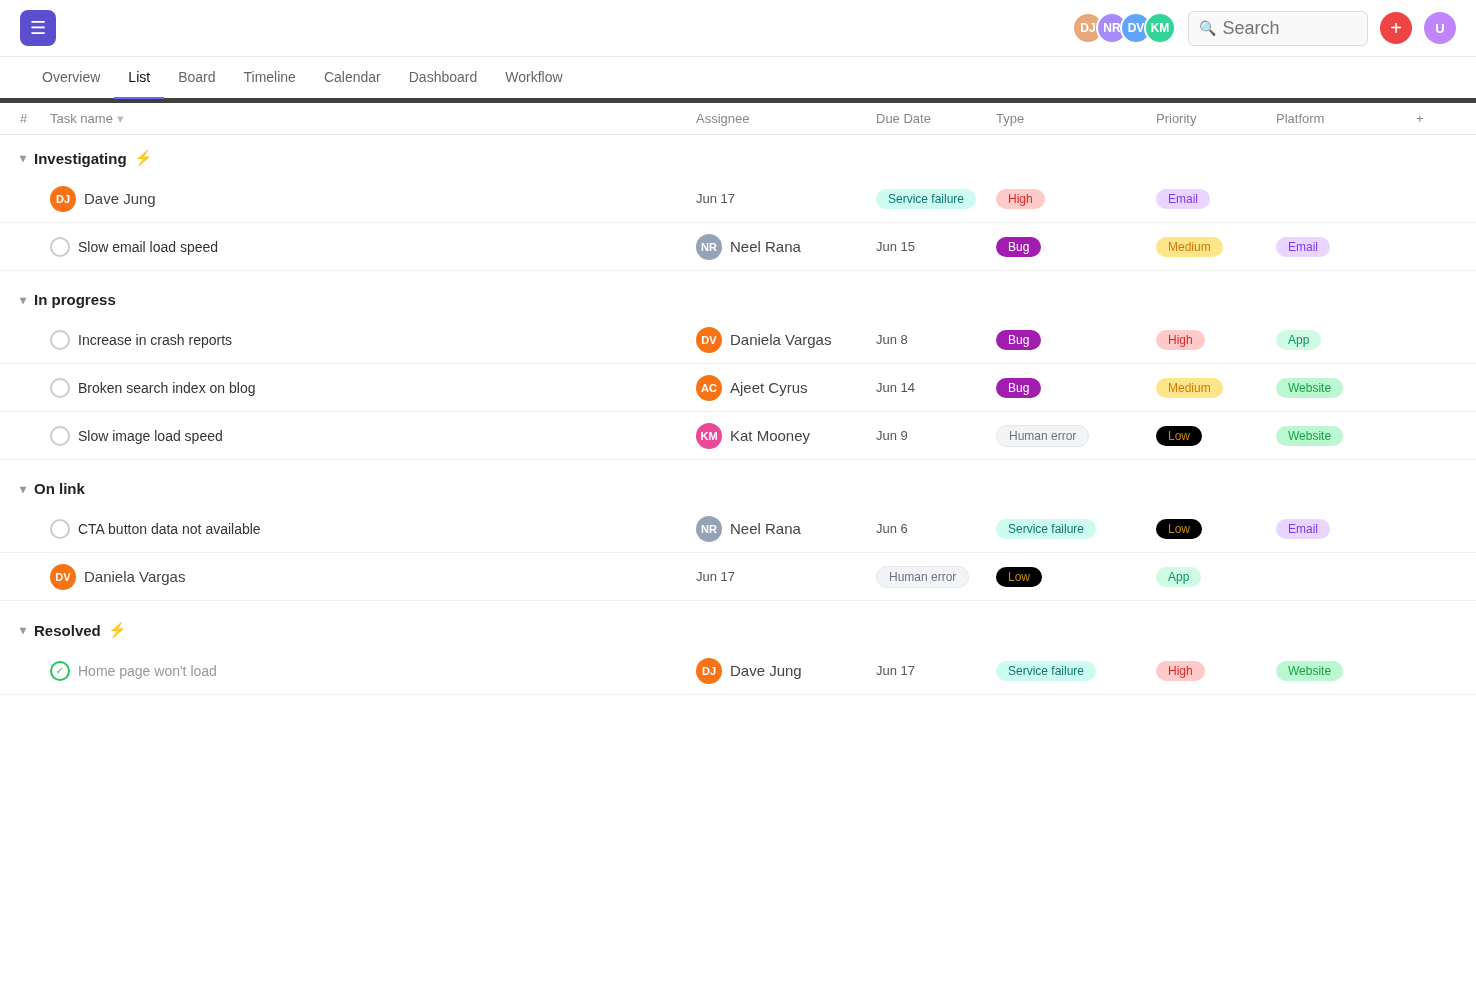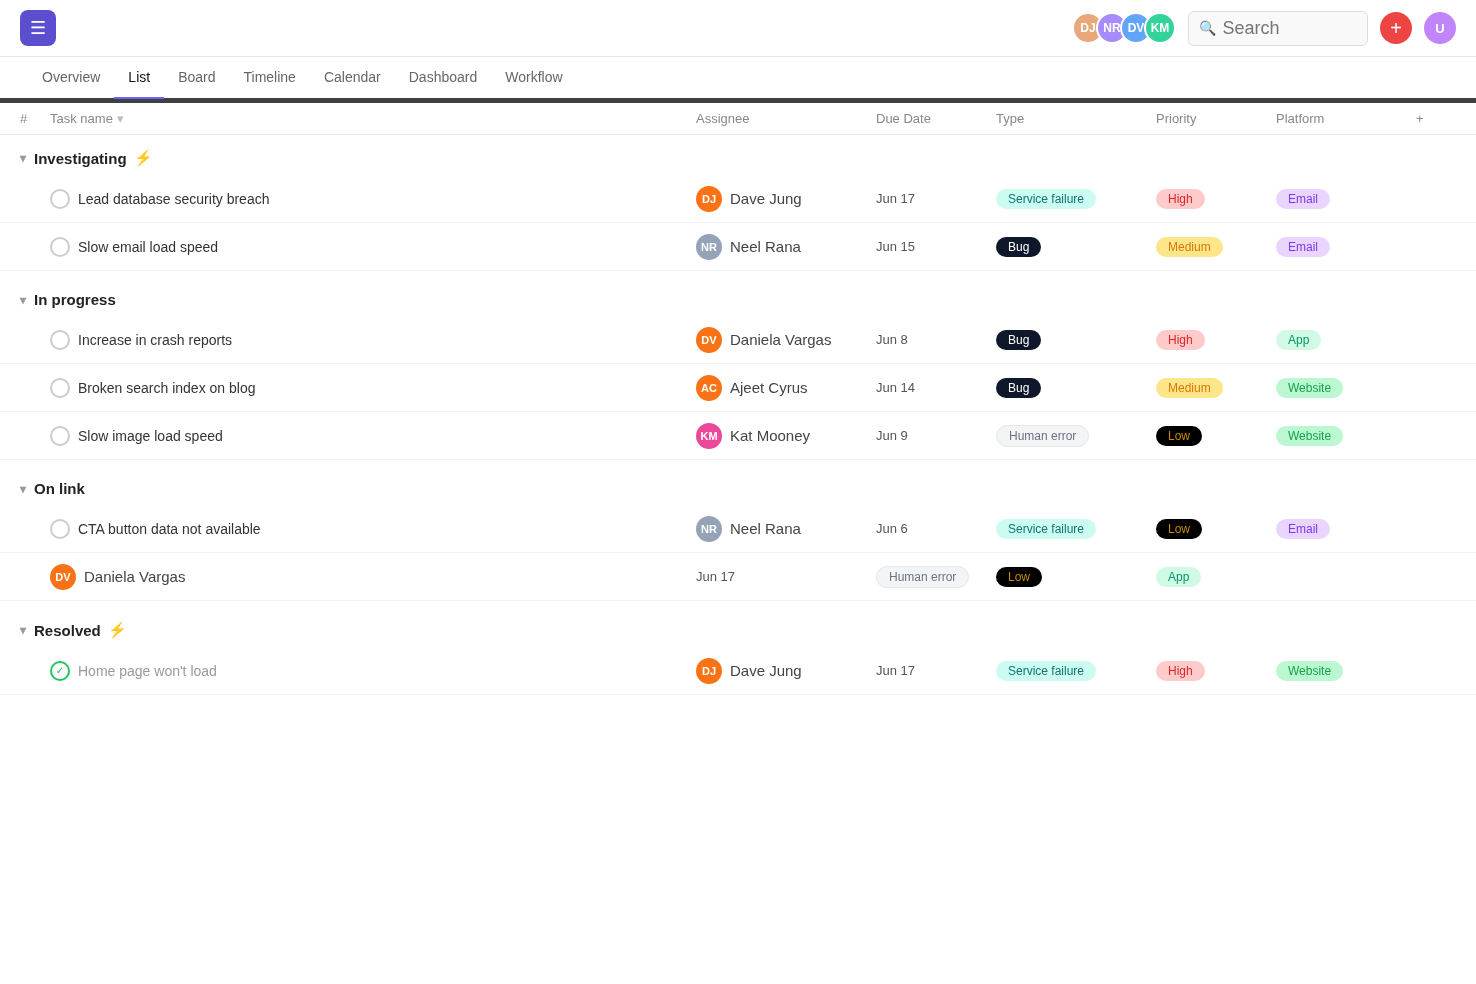--- a/index.html
+++ b/index.html
@@ -100,21 +100,21 @@
     .assignee-avatar { width: 26px; height: 26px; border-radius: 50%; display: flex; align-items: center; justify-content: center; font-size: 11px; font-weight: 600; color: white; }
     .assignee-name { font-size: 15px; color: #444; }
 
     .due-date { font-size: 13px; color: #555; }
 
     .badge {
       display: inline-flex; align-items: center; justify-content: center;
       padding: 3px 12px; border-radius: 20px; font-size: 12px; font-weight: 500;
     }
     .badge-service-failure { background: #ccfbf1; color: #0f766e; }
-    .badge-bug { background: #0f172a; color: #fff; }
+    .badge-bug { background: #a21caf; color: #fff; }
     .badge-human-error { background: #f3f4f6; color: #6b7280; border: 1px solid #e5e7eb; }
 
     .badge-high { background: #fecaca; color: #dc2626; }
     .badge-medium { background: #fde68a; color: #d97706; }
     .badge-low { background: #000000; color: #ca8a04; }
 
     .badge-email { background: #e9d5ff; color: #7c3aed; }
     .badge-app { background: #d1fae5; color: #059669; }
     .badge-website { background: #bbf7d0; color: #16a34a; }
   </style>
@@ -167,24 +167,20 @@
 </div>
 
 <div class="table-container" id="task-table">
     <div class="section-header">
     <span style="color:#999; font-size:12px;">▾</span>
     <span>Investigating</span>
     <span>⚡</span>
   </div>
     <div class="task-row">
       <div style="color:#bbb; font-size:12px;"></div>
-      <div class="task-name-cell">
-        <span class="check-icon"></span>
-        <span class="task-name">Lead database security breach</span>
-      </div>
       <div class="assignee-cell">
         <div class="assignee-avatar" style="background:#f97316;">DJ</div>
         <span class="assignee-name">Dave Jung</span>
       </div>
       <div class="due-date">Jun 17</div>
       <div>
         <span class="badge badge-service-failure">Service failure</span>
       </div>
       <div>
         <span class="badge badge-high">High</span>

